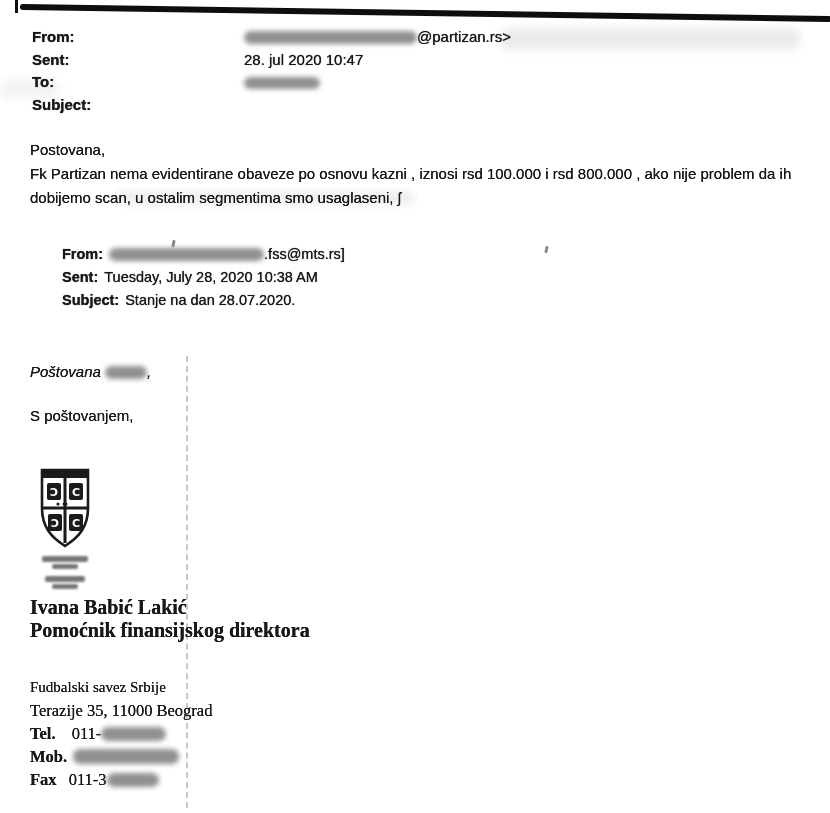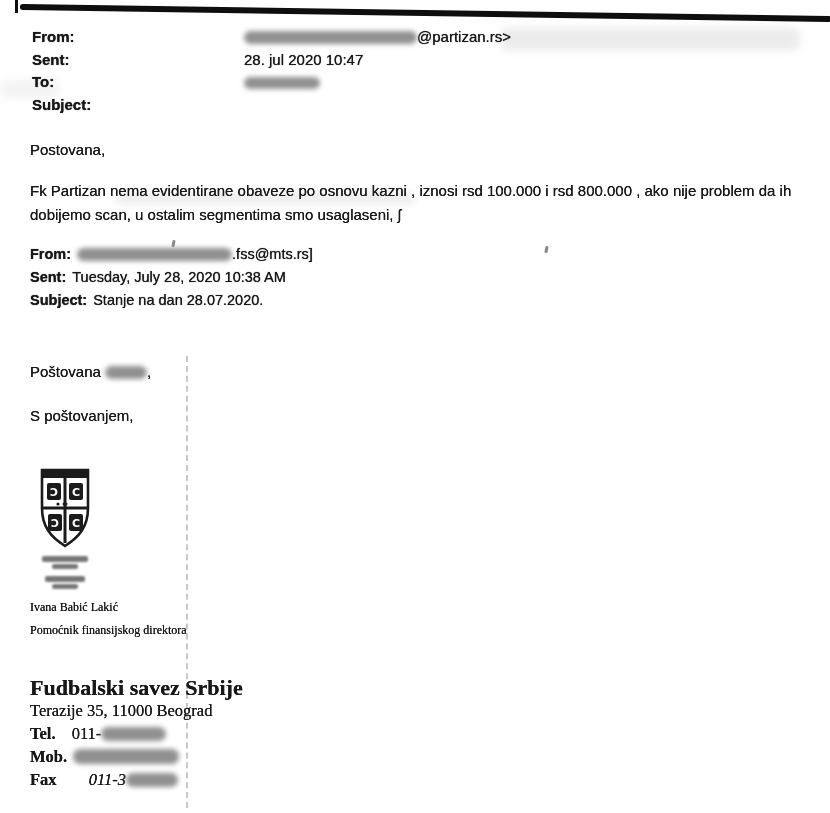--- a/index.html
+++ b/index.html
@@ -33,39 +33,39 @@
 
   
   .hdr{left:32px;top:26px;font-size:15px;line-height:22.5px;}
   .hrow{display:flex;}
   .hlabel{width:212px;font-weight:bold;}
   .hval{white-space:nowrap;}
 
   
   .bodytext{left:30px;top:138px;font-size:15px;line-height:24px;}
   .bodytext p{margin:0;}
-  .bodytext .sal{margin-bottom:17px;}
+  .bodytext .sal{margin-bottom:0px;}
 
   
   .quoted{left:30px;top:243px;font-size:14.5px;line-height:23px;}
-  .qrow{white-space:nowrap;}
+  .qrow{white-space:nowrap;margin-left:32px;}
   .qlabel{font-weight:bold;margin-right:6px;}
 
-  .sal2{left:30px;top:363px;font-size:15px;}
+  .sal2{left:30px;top:363px;font-size:15px;font-style:italic;}
   .request{left:30px;top:404px;font-size:15px;line-height:23px;}
 
   
   .crest{left:36px;top:466px;}
   .caption-bar{background:#4a4a4a;filter:blur(1.1px);opacity:.75;border-radius:2px;}
 
   
   .serif{font-family:"Liberation Serif","DejaVu Serif",serif;}
-  .sig-name{left:30px;top:596px;font-size:12px;font-weight:normal;line-height:23px;}
+  .sig-name{left:30px;top:596px;font-size:20px;font-weight:bold;line-height:23px;}
   .contact{left:30px;top:676px;font-size:16.5px;line-height:23px;}
-  .contact .org{font-weight:bold;font-size:22px;}
+  .contact .org{font-weight:normal;font-size:15px;}
   .clabel{font-weight:bold;}
   .email-underline{border-bottom:2.5px solid #141414;padding-bottom:1px;}
   .email-link{font-weight:bold;}
 </style>
 </head>
 <body>
 
 <div class="abs topline"></div>
 <div class="abs topline-tick"></div>
 <div class="abs smudge" style="left:500px;top:28px;width:300px;height:22px;"></div>
@@ -154,15 +154,15 @@
   <div>
     <span class="clabel">Tel.</span>
     <span style="margin-left:12px;">011-</span><span class="redact" style="width:65px;height:14px;"></span>
   </div>
   <div>
     <span class="clabel">Mob.</span>
     <span class="redact" style="width:106px;height:15px;margin-left:2px;"></span>
   </div>
   <div>
     <span class="clabel">Fax</span>
-    <span style="margin-left:28px;font-style:italic;">011-3</span><span class="redact" style="width:52px;height:14px;"></span>
+    <span style="margin-left:8px;">011-3</span><span class="redact" style="width:52px;height:14px;"></span>
   </div>
 </section>
 
 </body></html>

